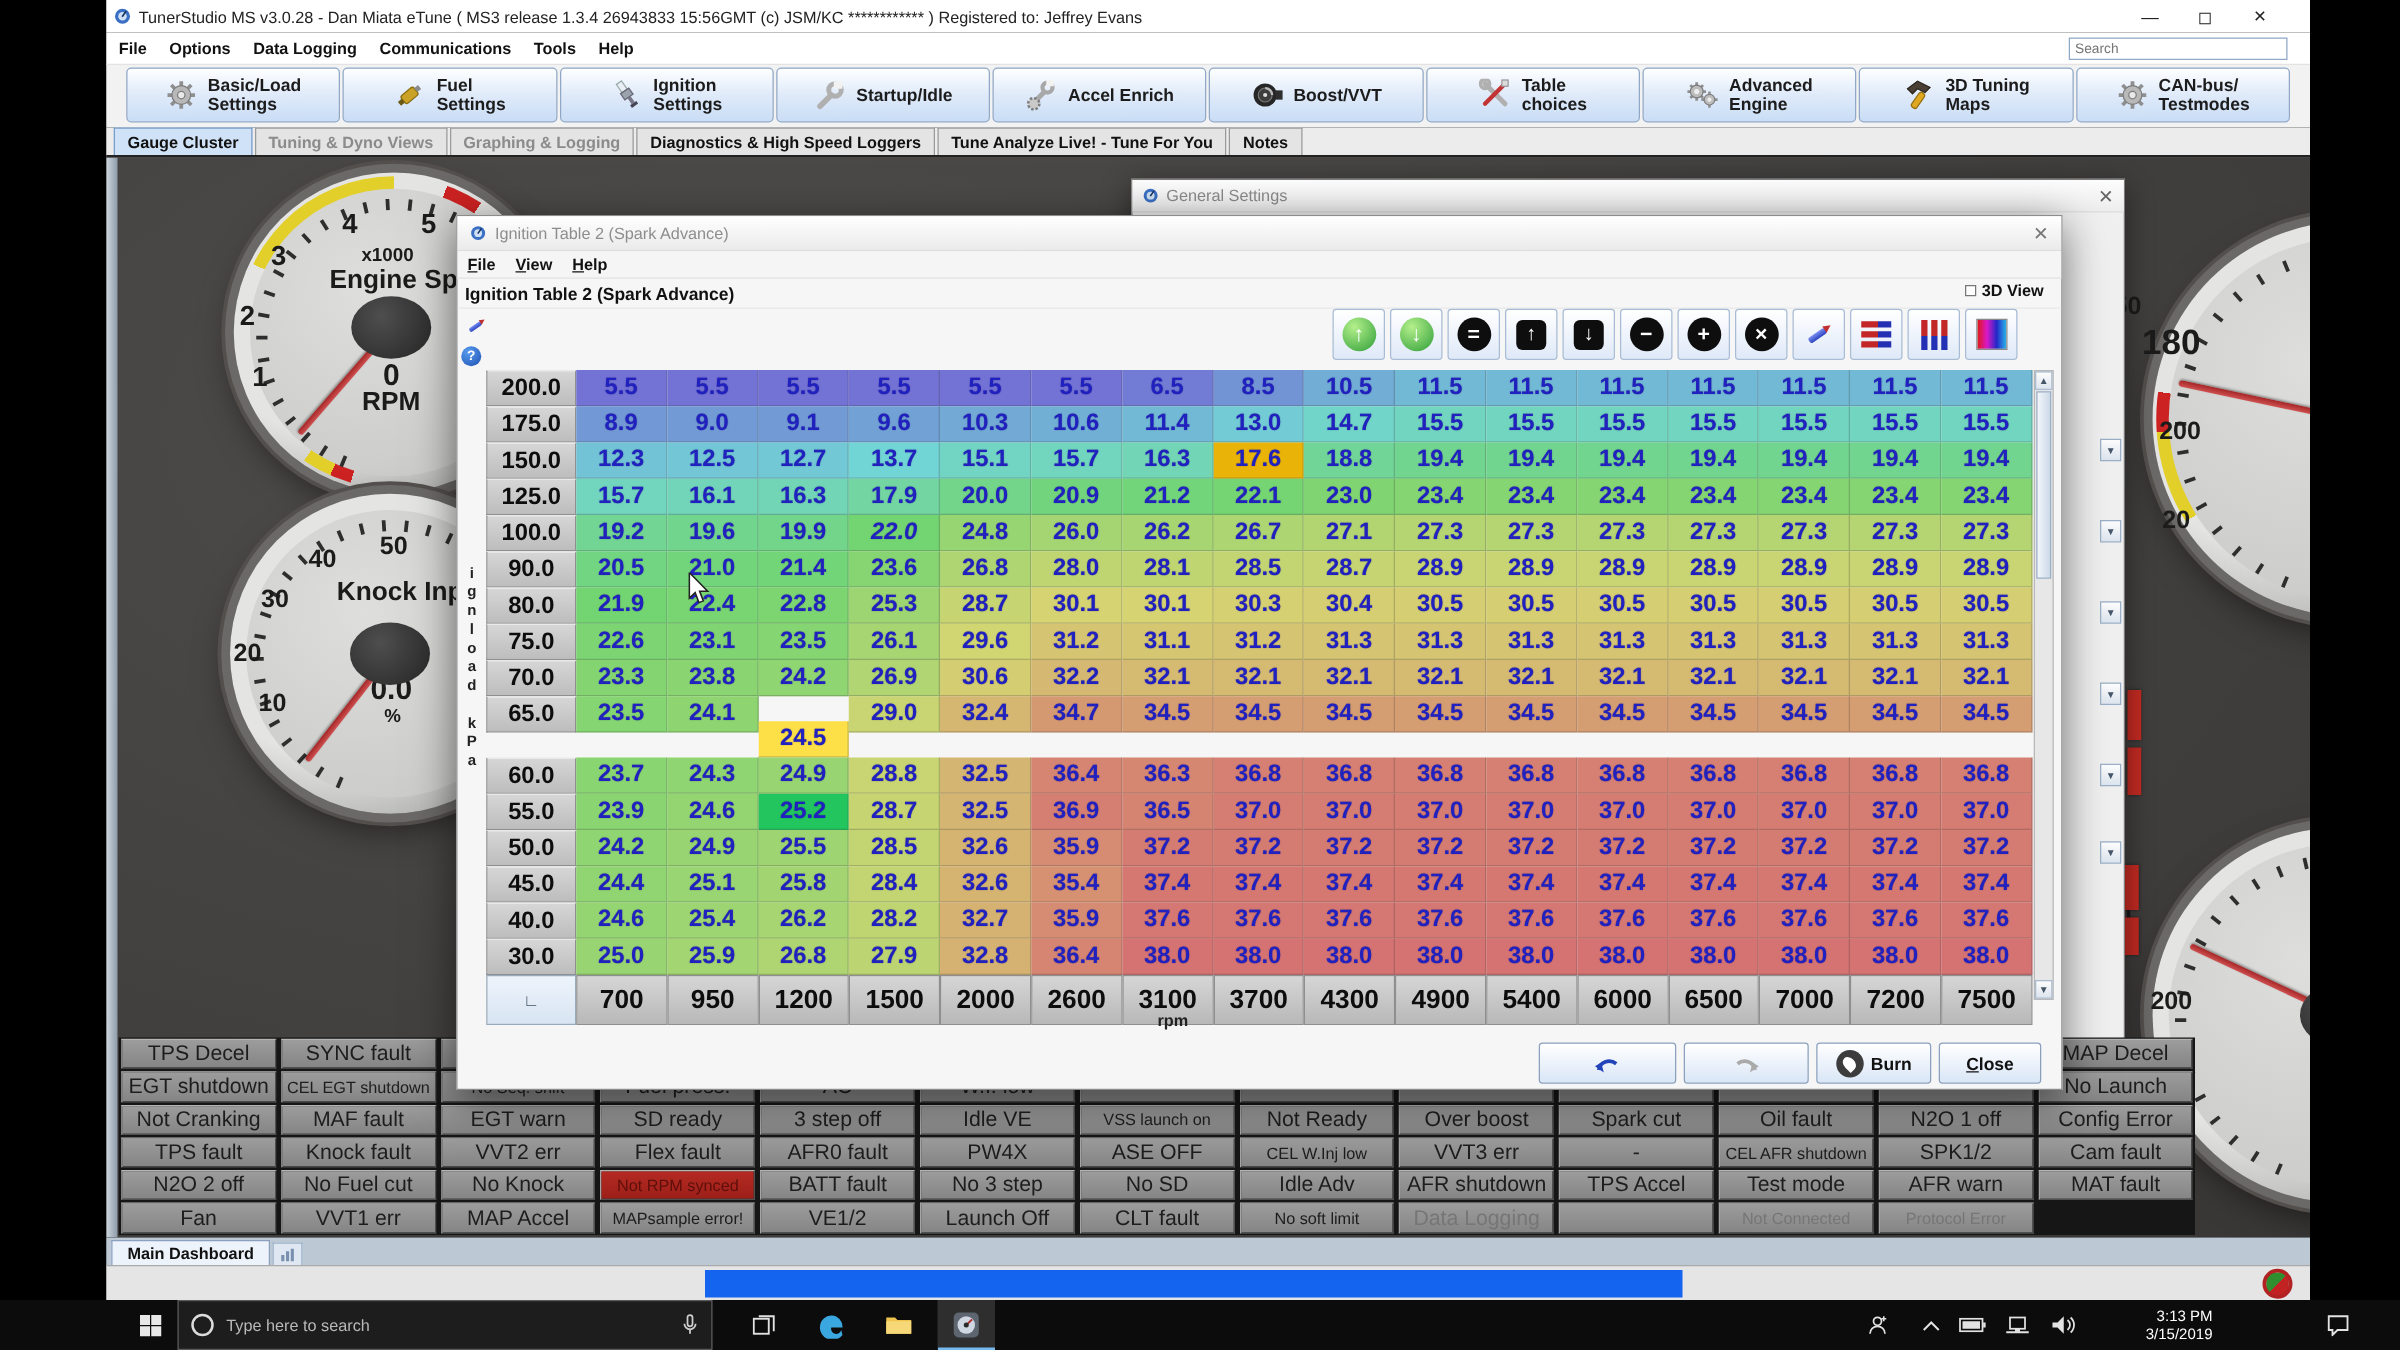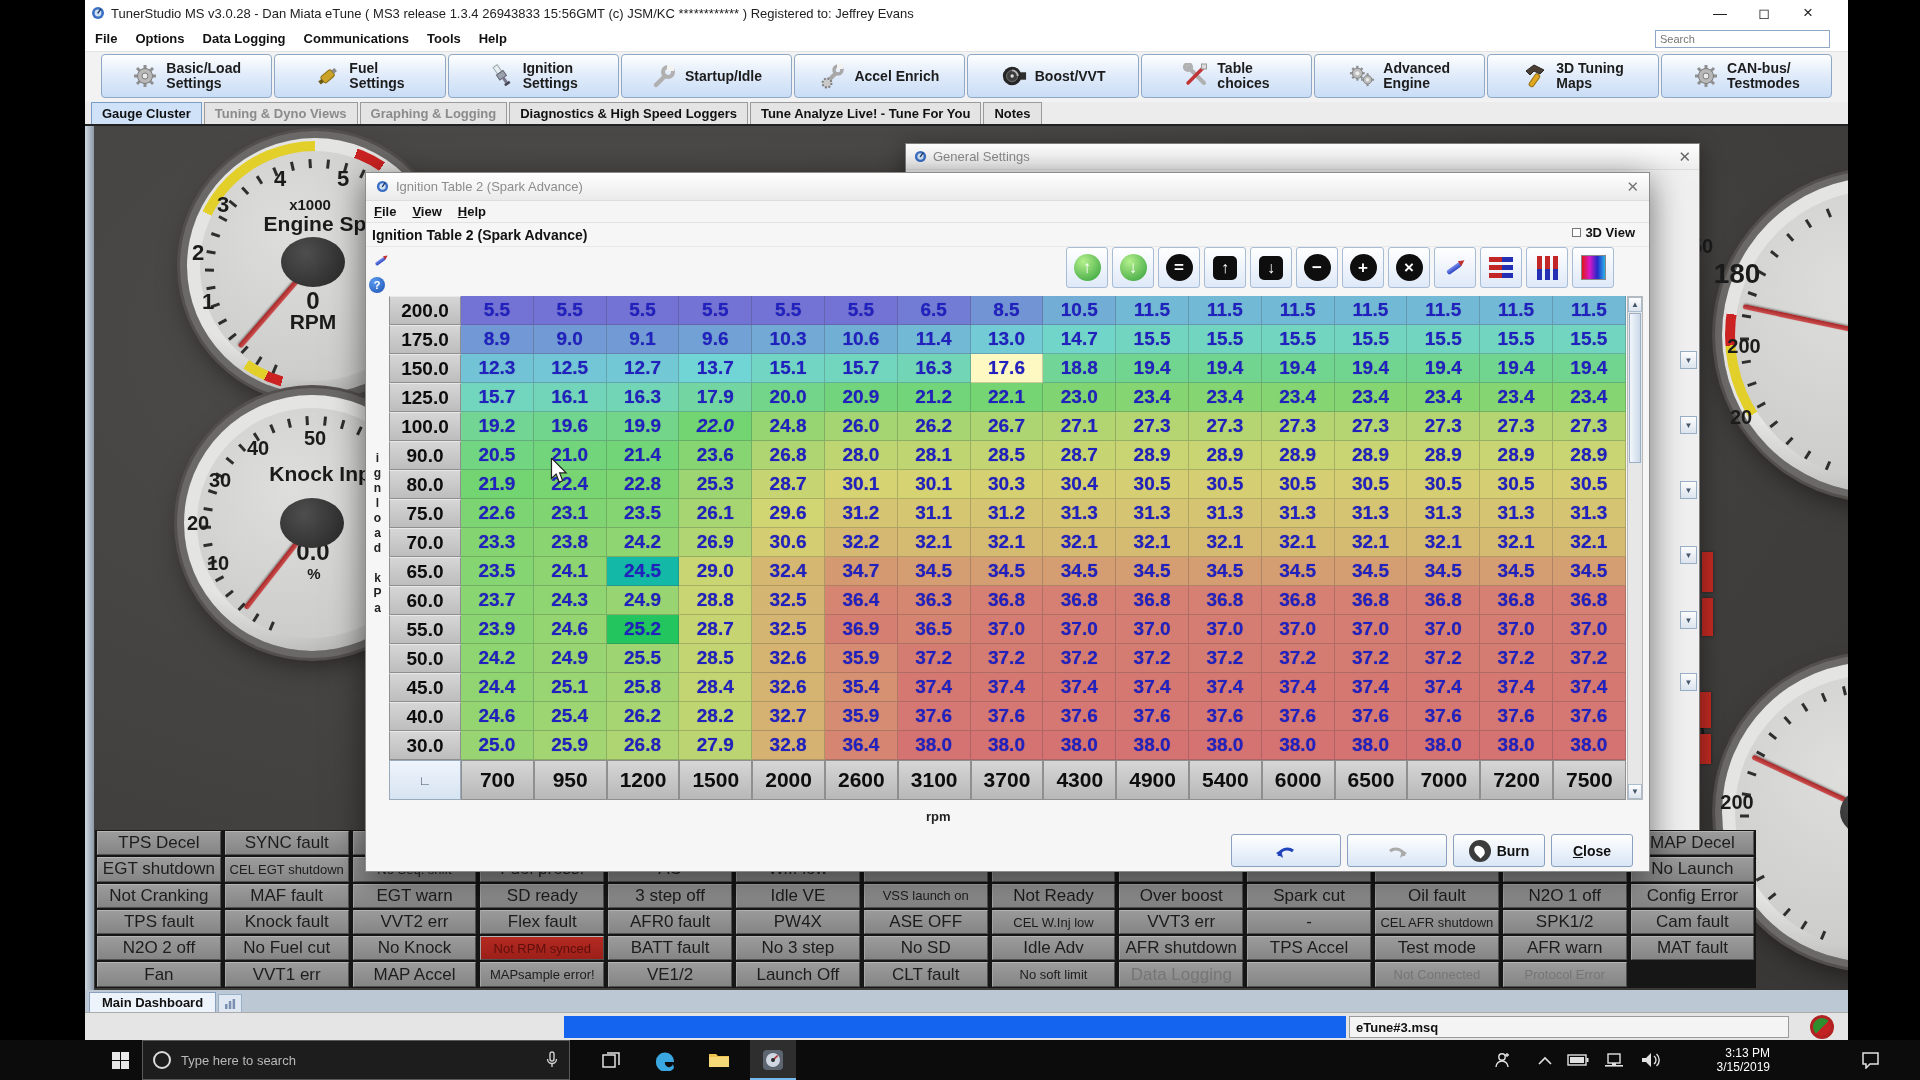--- a/index.html
+++ b/index.html
@@ -703,21 +703,21 @@
         </div>
         <div class="trow">
           <div class="loadcell">150.0</div>
           <div class="vcell" style="background: rgb(114, 195, 213);">12.3</div>
           <div class="vcell" style="background: rgb(114, 198, 213);">12.5</div>
           <div class="vcell" style="background: rgb(114, 200, 213);">12.7</div>
           <div class="vcell" style="background: rgb(114, 213, 213);">13.7</div>
           <div class="vcell" style="background: rgb(114, 213, 196);">15.1</div>
           <div class="vcell" style="background: rgb(114, 213, 190);">15.7</div>
           <div class="vcell" style="background: rgb(114, 213, 181);">16.3</div>
-          <div class="vcell" style="background: #fef9c3;">17.6</div>
+          <div class="vcell" style="background: #eab308;">17.6</div>
           <div class="vcell" style="background: rgb(114, 213, 152);">18.8</div>
           <div class="vcell" style="background: rgb(114, 213, 143);">19.4</div>
           <div class="vcell" style="background: rgb(114, 213, 143);">19.4</div>
           <div class="vcell" style="background: rgb(114, 213, 143);">19.4</div>
           <div class="vcell" style="background: rgb(114, 213, 143);">19.4</div>
           <div class="vcell" style="background: rgb(114, 213, 143);">19.4</div>
           <div class="vcell" style="background: rgb(114, 213, 143);">19.4</div>
           <div class="vcell" style="background: rgb(114, 213, 143);">19.4</div>
         </div>
         <div class="trow">
@@ -831,21 +831,21 @@
           <div class="vcell" style="background: rgb(213, 186, 114);">32.1</div>
           <div class="vcell" style="background: rgb(213, 186, 114);">32.1</div>
           <div class="vcell" style="background: rgb(213, 186, 114);">32.1</div>
           <div class="vcell" style="background: rgb(213, 186, 114);">32.1</div>
           <div class="vcell" style="background: rgb(213, 186, 114);">32.1</div>
         </div>
         <div class="trow">
           <div class="loadcell">65.0</div>
           <div class="vcell" style="background: rgb(133, 213, 114);">23.5</div>
           <div class="vcell" style="background: rgb(142, 213, 114);">24.1</div>
-          <div class="vcell" style="background: #14b8a6;">24.5</div>
+          <div class="vcell" style="background: #fde047; margin-top: 20px;">24.5</div>
           <div class="vcell" style="background: rgb(201, 213, 114);">29.0</div>
           <div class="vcell" style="background: rgb(213, 183, 114);">32.4</div>
           <div class="vcell" style="background: rgb(213, 153, 114);">34.7</div>
           <div class="vcell" style="background: rgb(213, 157, 114);">34.5</div>
           <div class="vcell" style="background: rgb(213, 157, 114);">34.5</div>
           <div class="vcell" style="background: rgb(213, 157, 114);">34.5</div>
           <div class="vcell" style="background: rgb(213, 157, 114);">34.5</div>
           <div class="vcell" style="background: rgb(213, 157, 114);">34.5</div>
           <div class="vcell" style="background: rgb(213, 157, 114);">34.5</div>
           <div class="vcell" style="background: rgb(213, 157, 114);">34.5</div>
@@ -1024,21 +1024,20 @@
       <svg width="12" height="12" viewBox="0 0 12 12">
           <rect x="1" y="6" width="2.5" height="5" fill="#7a90b0"></rect>
           <rect x="4.8" y="3" width="2.5" height="8" fill="#7a90b0"></rect>
           <rect x="8.6" y="1" width="2.5" height="10" fill="#7a90b0"></rect>
         </svg>
     </div>
   </div>
 
   <div class="statusbar">
     <div class="stprog"></div>
-    <div class="stfile">eTune#3.msq</div>
     <div class="stlight"></div>
   </div>
 
   <div class="taskbar">
     <div class="tb-start">
       <span class="winlogo">
           <div></div>
           <div></div>
           <div></div>
           <div></div>

